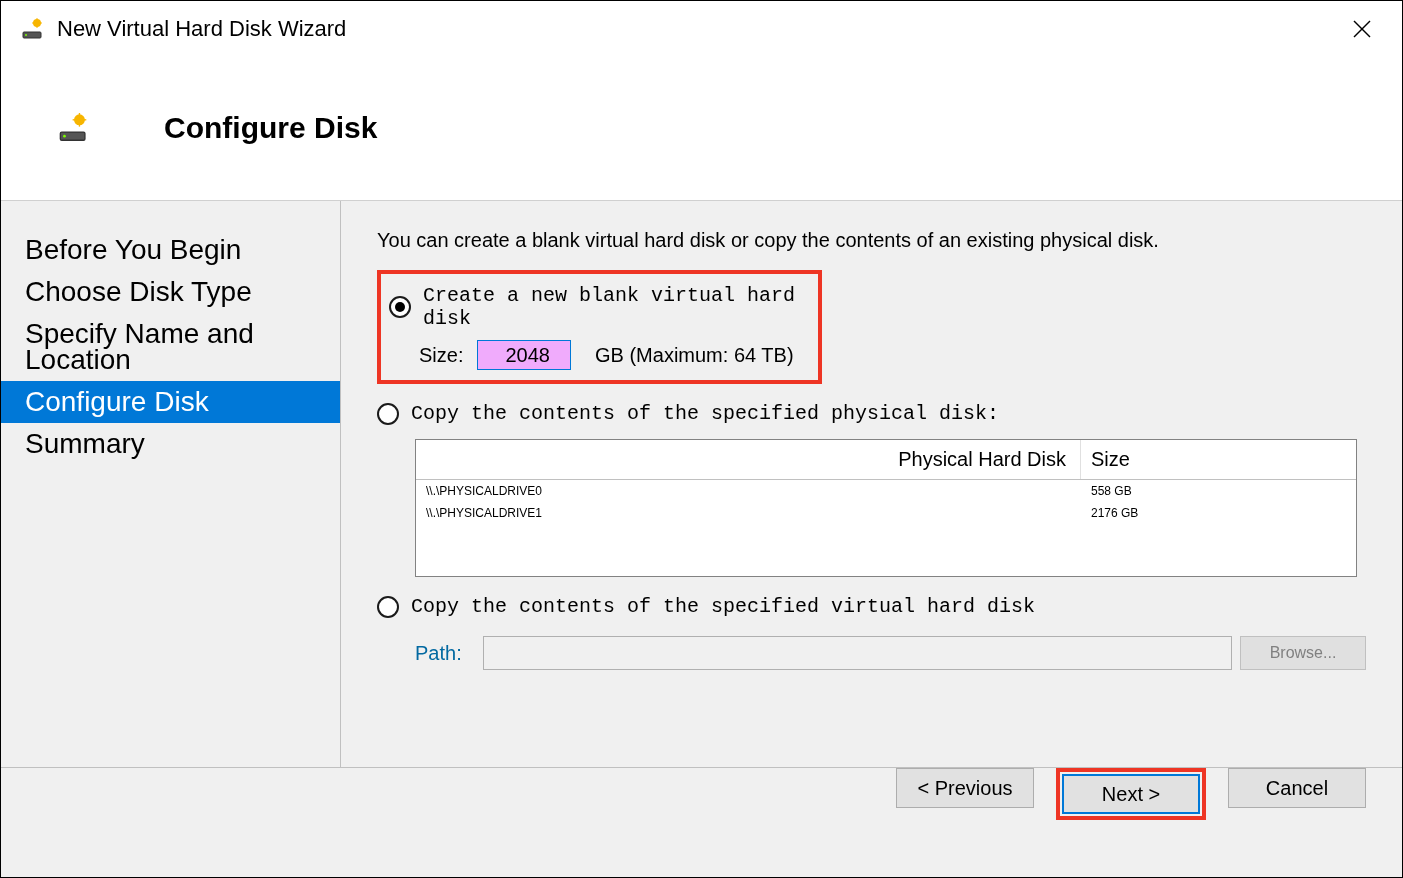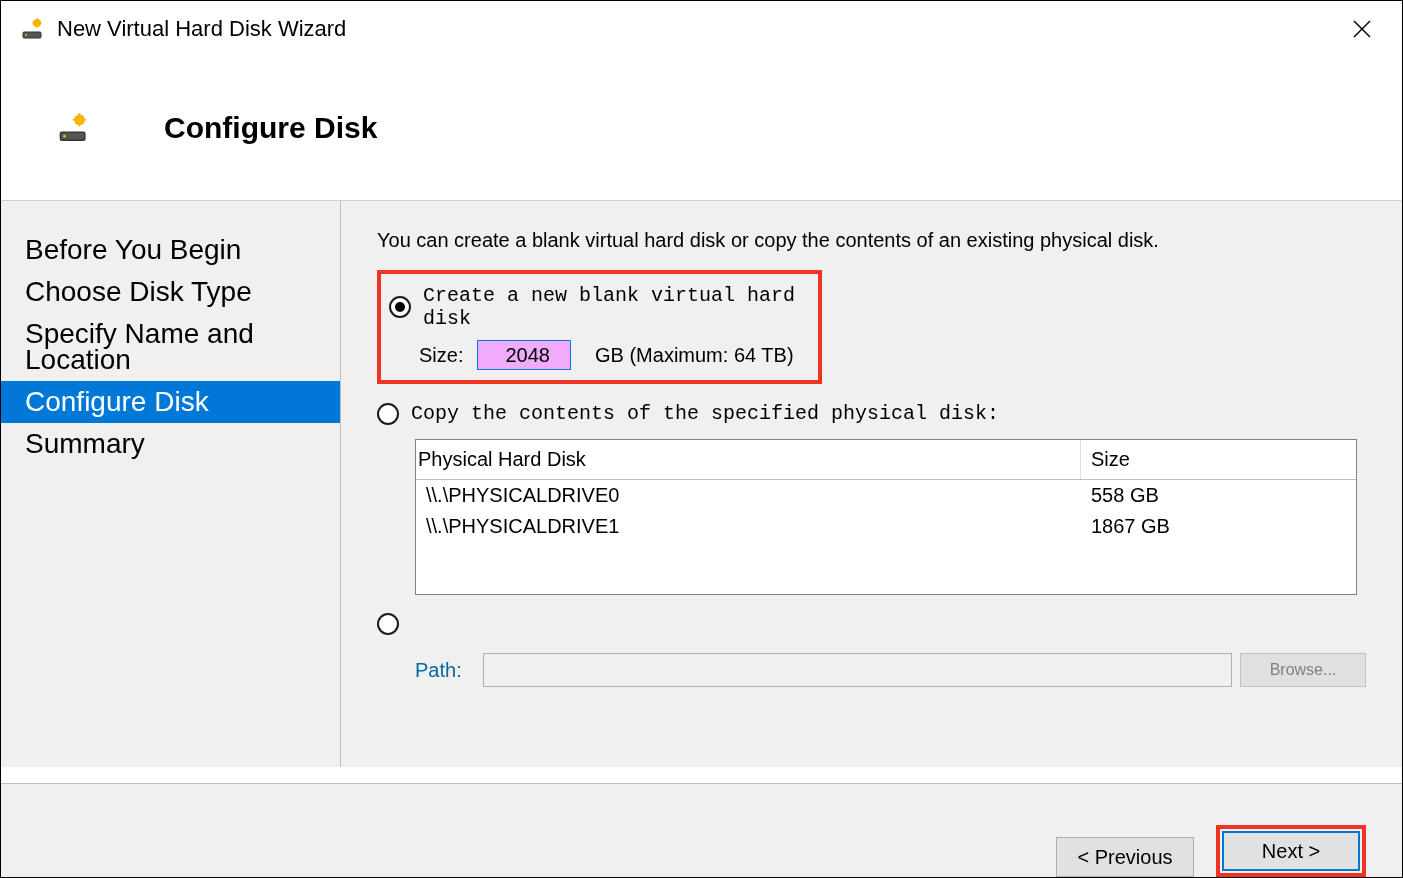--- a/index.html
+++ b/index.html
@@ -112,28 +112,29 @@
     border:1px solid #828282;
     background:#fff;
     width:942px;
   }
   .disk-table .header {
     display:flex;
     border-bottom:1px solid #c0c0c0;
     font-size:20px;
   }
   .disk-table .header .col1 {
-    width:665px; padding:8px 2px;
+    width:665px; padding:8px 14px;
     border-right:1px solid #e0e0e0;
+    text-align:right;
   }
   .disk-table .header .col2 {
     flex:1; padding:8px 10px;
   }
   .disk-table .row {
-    display:flex; font-size:20px;
+    display:flex; font-size:12px;
   }
   .disk-table .row .col1 { width:665px; padding:4px 10px; }
   .disk-table .row .col2 { flex:1; padding:4px 10px; }
   .disk-table .spacer { height:52px; }
   .path-row {
     display:flex; align-items:center;
     margin-left:38px; margin-top:18px;
   }
   .path-row .path-label { width:68px; color:#0369a1; }
   .path-row input {
@@ -145,26 +146,26 @@
   .path-row button {
     width:126px; height:34px; margin-left:8px;
     background:#e0e0e0; border:1px solid #c0c0c0;
     color:#808080; font-size:16px; cursor:default;
     font-family:inherit;
   }
   
   .footer {
     position:absolute;
     left:0; right:0; bottom:0;
-    height:94px;
+    height:110px;
     background:#f0f0f0;
     border-top:1px solid #c0c0c0;
     display:flex;
     justify-content:flex-end;
-    align-items:flex-end;
+    align-items:flex-start;
     padding-right:36px;
     gap:22px;
   }
   .footer button {
     width:138px; height:40px;
     background:#e1e1e1;
     border:1px solid #adadad;
     font-size:20px;
     cursor:pointer;
     font-family:inherit;
@@ -256,37 +257,39 @@
         <div class="header">
           <div class="col1">Physical Hard Disk</div>
           <div class="col2">Size</div>
         </div>
         <div class="row">
           <div class="col1">\\.\PHYSICALDRIVE0</div>
           <div class="col2">558 GB</div>
         </div>
         <div class="row">
           <div class="col1">\\.\PHYSICALDRIVE1</div>
-          <div class="col2">1867 GB</div>
+          <div class="col2">2176 GB</div>
         </div>
         <div class="spacer"></div>
       </div>
     </div>
 
     <div class="option-block">
       <div class="radio-row">
         <span class="radio"></span>
+        <span>Copy the contents of the specified virtual hard disk</span>
       </div>
       <div class="path-row">
         <span class="path-label">Path:</span>
         <input type="text" disabled="" value="" style="">
         <button disabled="">Browse...</button>
       </div>
     </div>
   </div>
 </div>
 
 <div class="footer">
   <button>&lt; Previous</button>
   <span class="next-wrap">
     <button>Next &gt;</button>
   </span>
+  <button>Cancel</button>
 </div>
 
 </body></html>

